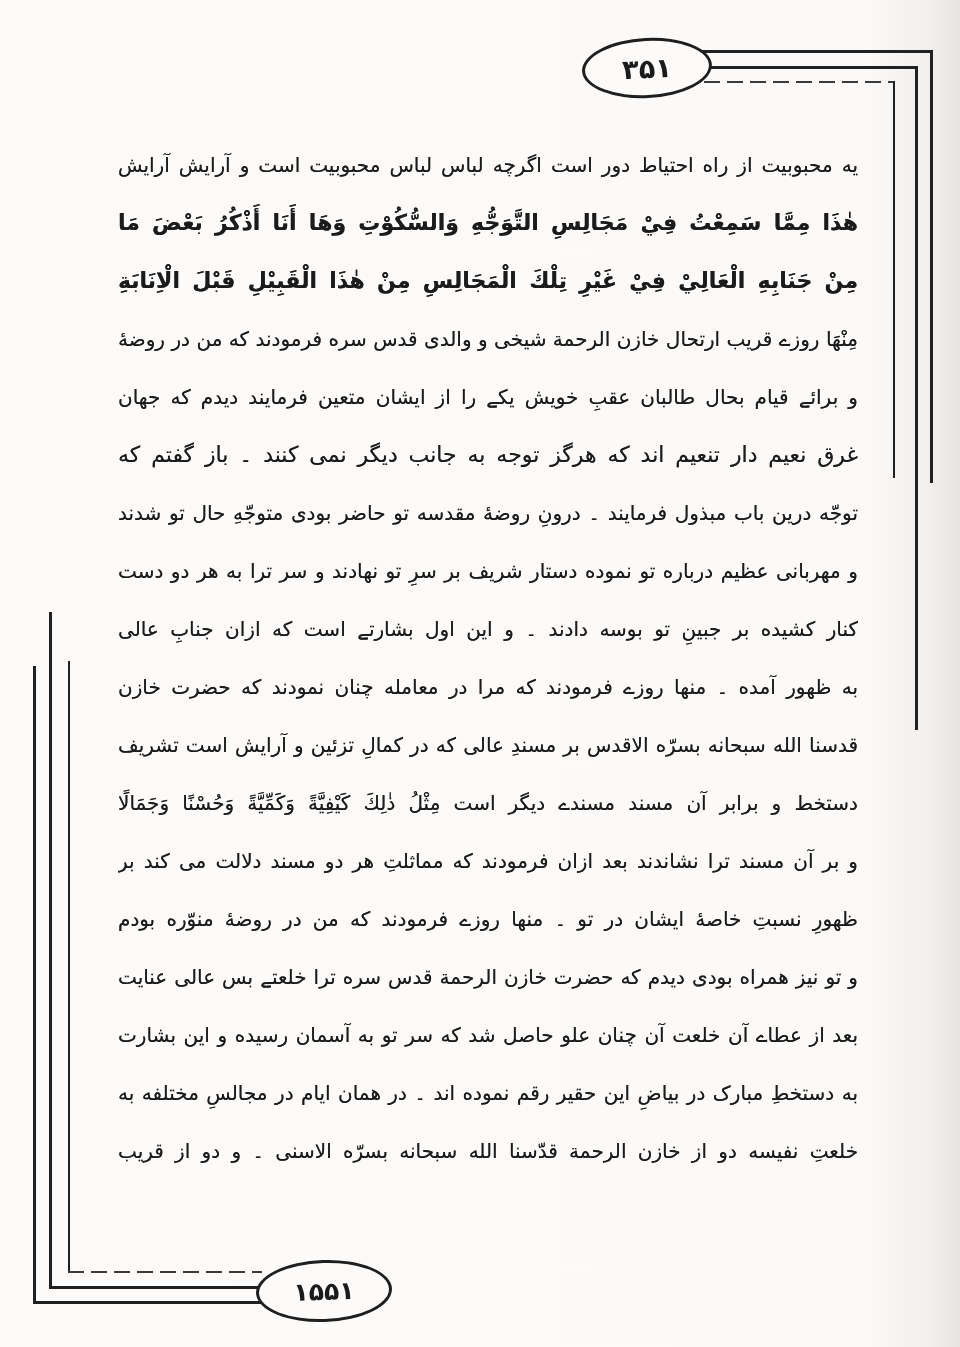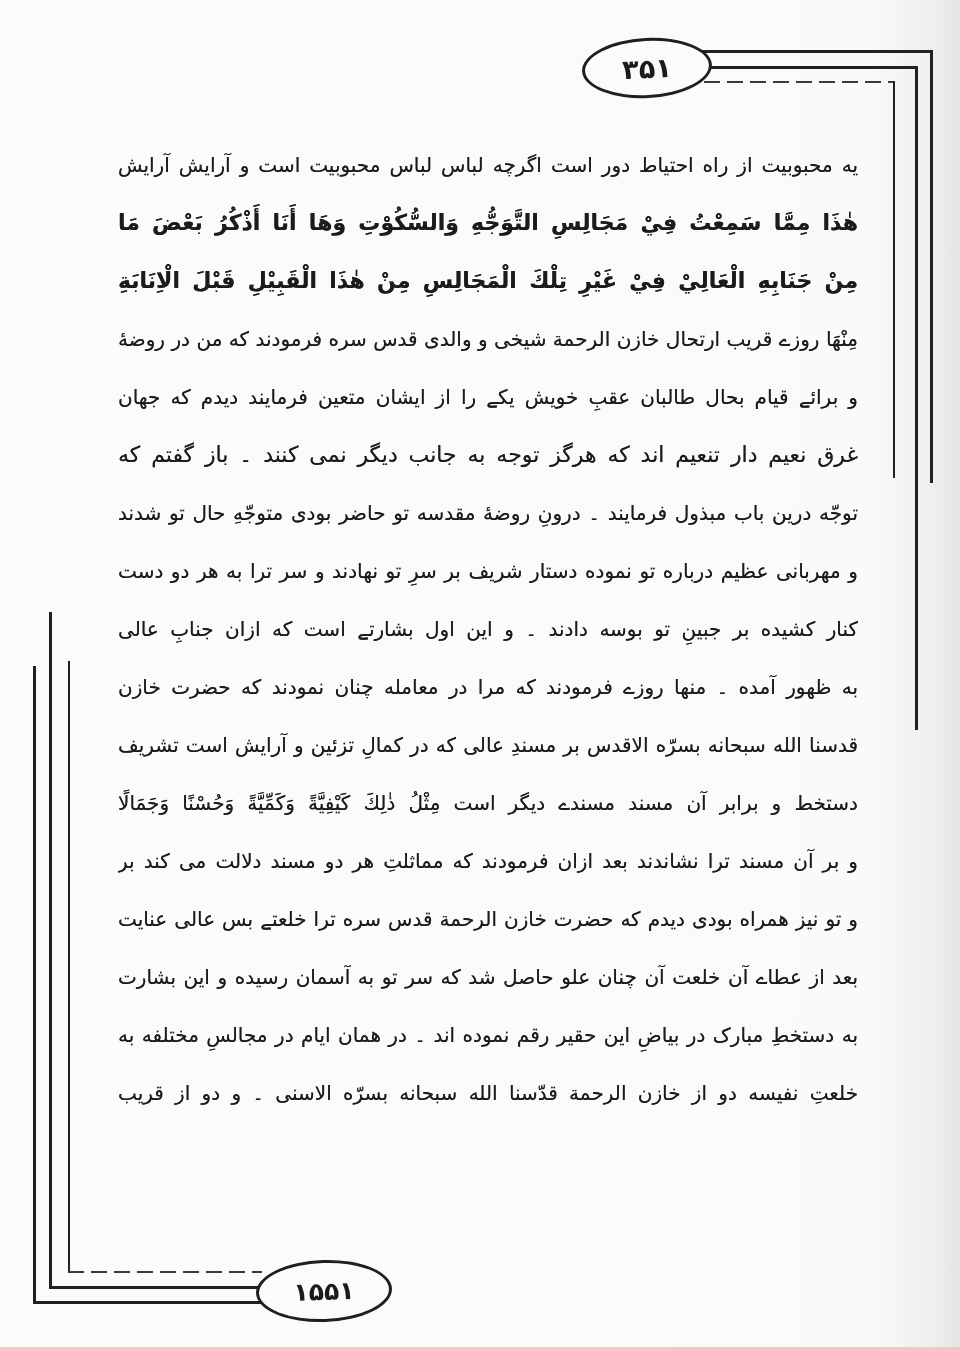--- a/index.html
+++ b/index.html
@@ -103,20 +103,21 @@
     <div class="t-line">مِنْهَا روزے قریب ارتحال خازن الرحمة شیخی و والدی قدس سره فرمودند که من در روضهٔ</div>
     <div class="t-line">و برائے قیام بحال طالبان عقبِ خویش یکے را از ایشان متعین فرمایند دیدم که جهان</div>
     <div class="t-line tight">غرق نعیم دار تنعیم اند که هرگز توجه به جانب دیگر نمی کنند ۔ باز گفتم که اهتمام به این امر ضرور است</div>
     <div class="t-line">توجّه درین باب مبذول فرمایند ۔ درونِ روضهٔ مقدسه تو حاضر بودی متوجّهِ حال تو شدند</div>
     <div class="t-line">و مهربانی عظیم درباره تو نموده دستار شریف بر سرِ تو نهادند و سر ترا به هر دو دست در</div>
     <div class="t-line">کنار کشیده بر جبینِ تو بوسه دادند ۔ و این اول بشارتے است که ازان جنابِ عالی</div>
     <div class="t-line">به ظهور آمده ۔ منها روزے فرمودند که مرا در معامله چنان نمودند که حضرت خازن الرحمة</div>
     <div class="t-line">قدسنا الله سبحانه بسرّه الاقدس بر مسندِ عالی که در کمالِ تزئین و آرایش است تشریف</div>
     <div class="t-line">دستخط و برابر آن مسند مسندے دیگر است مِثْلُ ذٰلِكَ كَيْفِيَّةً وَكَمِّيَّةً وَحُسْنًا وَجَمَالًا</div>
     <div class="t-line">و بر آن مسند ترا نشاندند بعد ازان فرمودند که مماثلتِ هر دو مسند دلالت می کند بر</div>
+    <div class="t-line">ظهورِ نسبتِ خاصهٔ ایشان در تو ۔ منها روزے فرمودند که من در روضهٔ منوّره بودم</div>
     <div class="t-line">و تو نیز همراه بودی دیدم که حضرت خازن الرحمة قدس سره ترا خلعتے بس عالی عنایت نمودند</div>
     <div class="t-line">بعد از عطاے آن خلعت آن چنان علو حاصل شد که سر تو به آسمان رسیده و این بشارت</div>
     <div class="t-line">به دستخطِ مبارک در بیاضِ این حقیر رقم نموده اند ۔ در همان ایام در مجالسِ مختلفه به پنج</div>
     <div class="t-line">خلعتِ نفیسه دو از خازن الرحمة قدّسنا الله سبحانه بسرّه الاسنی ۔ و دو از قریب</div>
   </div>
 
   <div class="cartouche bottom">
     <span>۱۵۵۱</span>
   </div>
 

